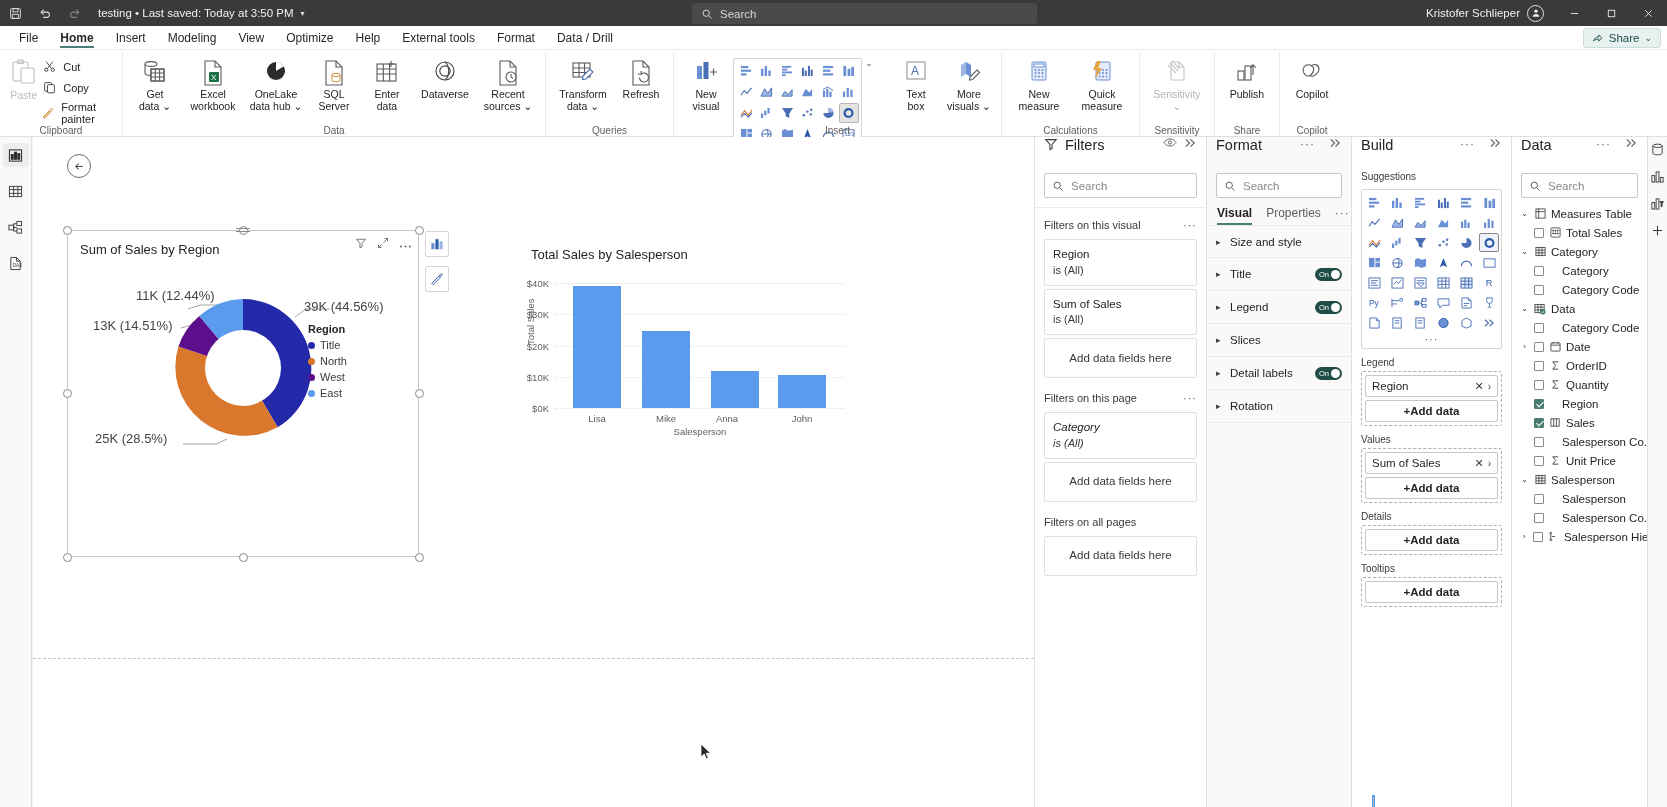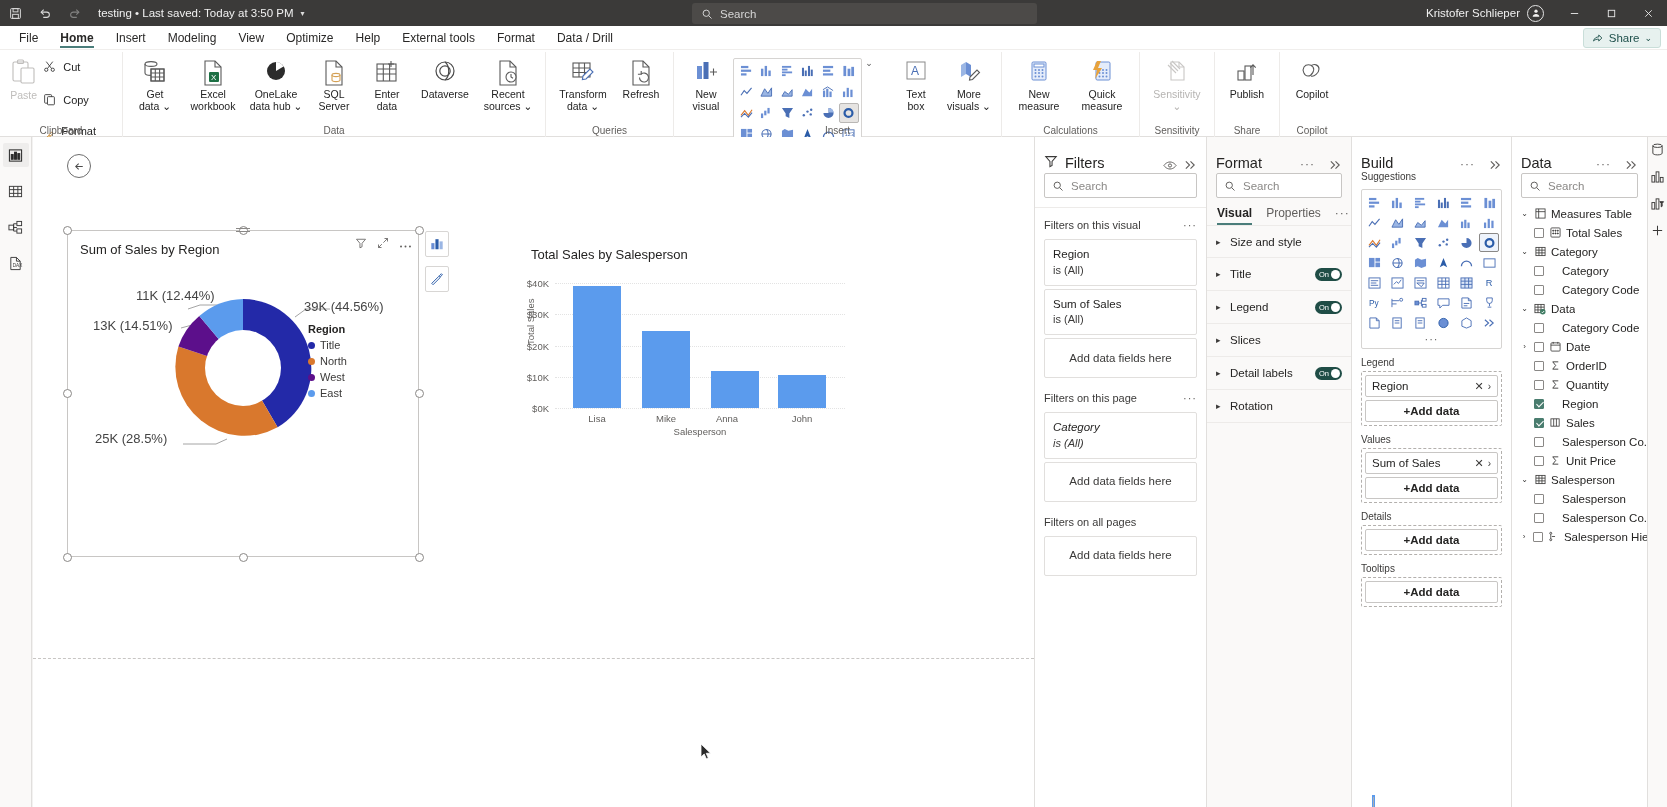--- a/index.html
+++ b/index.html
@@ -79,21 +79,21 @@
   }
   .rbtn .ic{ height:32px; display:flex; align-items:center; justify-content:center; }
   .rbtn.wide{ width:62px; }
   .rbtn.dis{ color:#b6b4b2; }
   .rbtn .lbl{ white-space:pre-line; }
 
   .clip{ display:flex; align-items:flex-start; padding-top:3px; }
   .clip-paste{ width:44px; display:flex; flex-direction:column; align-items:center;
                font-size:10.5px; color:#bfbdbb; }
   .clip-paste .ic{ height:34px; display:flex; align-items:center; }
-  .clip-col{ display:flex; flex-direction:column; gap:18px; padding-top:4px; }
+  .clip-col{ display:flex; flex-direction:column; gap:6px; padding-top:4px; }
   .clip-row{ display:flex; align-items:center; gap:6px; font-size:11px; color:#242424; }
   .clip-row .ic{ width:16px; height:15px; display:flex; align-items:center; justify-content:center;}
 
   
   .gallery{
     border:1px solid #d6d4d2; background:#fff; border-radius:2px;
     padding:2px 2px; display:flex; flex-direction:column; gap:1px; margin-top:3px;
   }
   .grow{ display:flex; }
   .gcell{ width:20.5px; height:20px; display:flex; align-items:center; justify-content:center; }
@@ -189,21 +189,21 @@
   
   .pane{ position:absolute; top:0; bottom:0; background:#ffffff; }
   .pane-filters{ right:461px; width:172px; border-left:1px solid #e1dfdd; }
   .pane-format{ right:316px; width:145px; border-left:1px solid #e1dfdd; background:#faf9f8;}
   .pane-build{ right:156px; width:160px; border-left:1px solid #e1dfdd; }
   .pane-data{ right:20px; width:136px; border-left:1px solid #e1dfdd; }
   .pane-far{ position:absolute; right:0; top:0; bottom:0; width:20px; background:#faf9f8;
              border-left:1px solid #e1dfdd; padding-top:6px;
              display:flex; flex-direction:column; align-items:center; gap:11px;}
 
-  .pane-hdr{ display:flex; align-items:flex-end; height:34px; padding:0 9px; gap:7px; }
+  .pane-hdr{ display:flex; align-items:flex-start; height:34px; padding:0 9px; gap:7px; }
   .pane-hdr .ttl{ font-size:14.5px; color:#252423; }
   .pane-hdr .sp{ flex:1; }
   .pane-hdr .hicon{ color:#605e5c; display:flex; align-items:center;}
 
   .searchbox{
     margin:2px 9px 0 9px; height:25px; border:1px solid #c8c6c4; border-radius:2px;
     display:flex; align-items:center; gap:7px; padding:0 7px; color:#8a8886; font-size:11.5px;
   }
 
   .sect-label{ font-size:11px; color:#3b3a39; padding:11px 9px 5px 9px; display:flex; align-items:center;}

